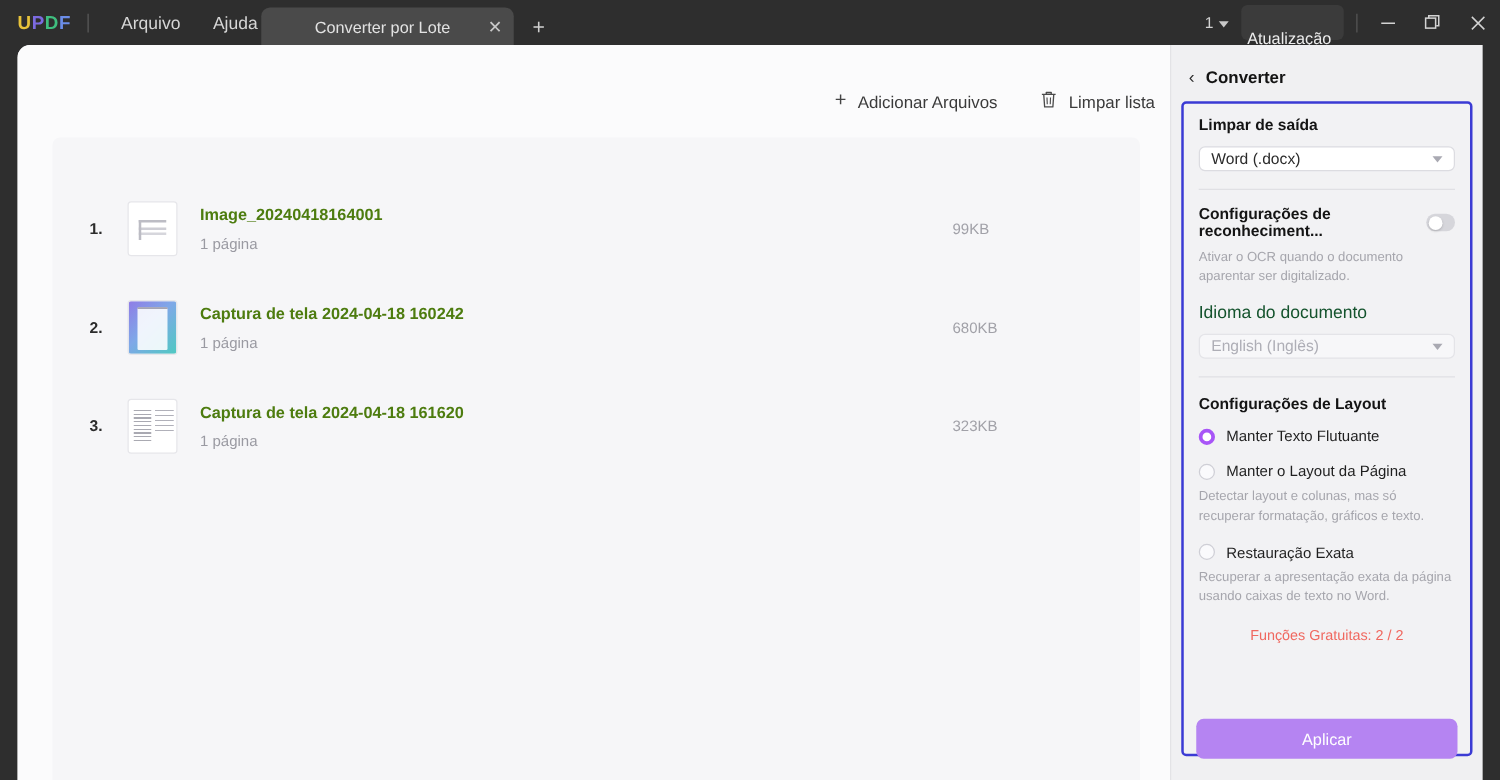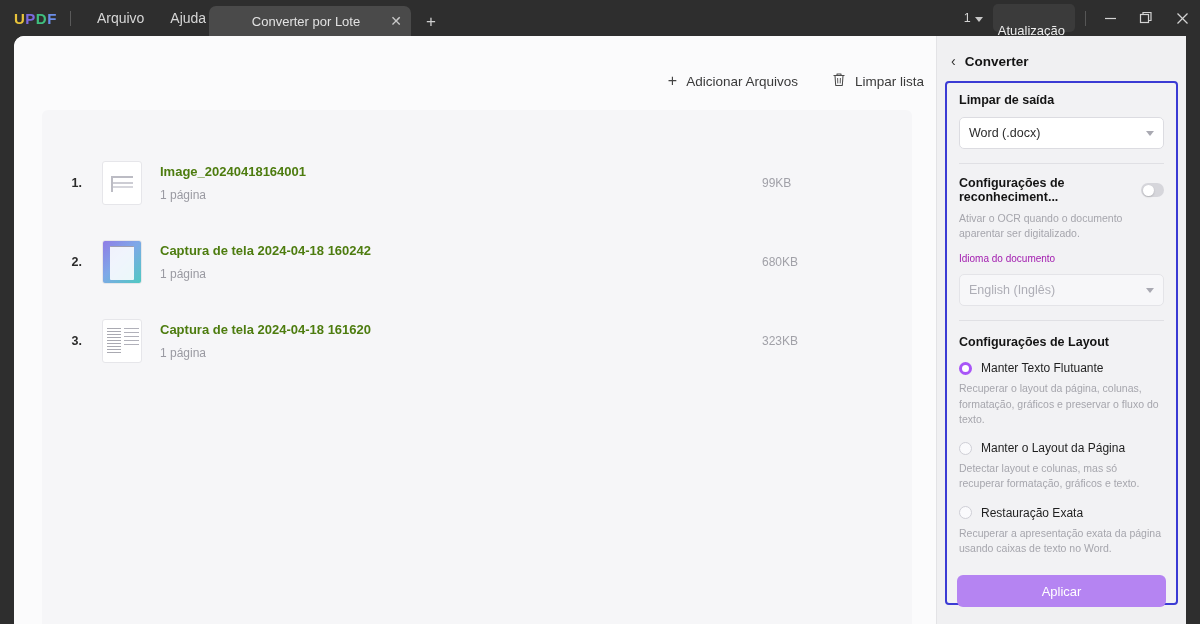--- a/index.html
+++ b/index.html
@@ -228,21 +228,21 @@
     border: 2px solid #3b3bd4;
     border-radius: 4px;
     background: #f2f2f4;
     padding: 10px 12px 0 12px;
   }
 
   .sec-title { color: #141414; font-size: 12.5px; font-weight: bold; }
 
   .select {
     margin-top: 10px;
-    height: 32px;
+    height: 20px;
     background: #fff;
     border: 1px solid #dcdce1;
     border-radius: 5px;
     display: flex; align-items: center;
     padding: 5px 9px;
     color: #2b2b2b; font-size: 12.5px;
     position: relative;
   }
   .select.dis { background: #f7f7f9; border-color: #e4e4e8; color: #aeaeb6; }
   .sel-caret {
@@ -266,21 +266,21 @@
     position: relative;
   }
   .toggle::after {
     content: ""; position: absolute;
     left: 1.5px; top: 1.5px;
     width: 11px; height: 11px; border-radius: 50%;
     background: #fff;
     box-shadow: 0 1px 2px rgba(0,0,0,.18);
   }
   .hint { color: #a6a6ad; font-size: 10.5px; line-height: 1.45; margin-top: 7px; }
-  .lbl-dis { color: #a21caf; font-size: 10px; margin-top: 12px; }
+  .lbl-dis { color: #14532d; font-size: 14px; margin-top: 12px; }
 
   .opt { margin-top: 12px; display: flex; align-items: center; gap: 9px; }
   .radio {
     width: 13px; height: 13px; border-radius: 50%;
     border: 1px solid #cfcfd6; background: #fafafc;
     flex: 0 0 auto;
   }
   .radio.on {
     border: 3.5px solid #a855f7; background: #fff;
   }
@@ -439,21 +439,20 @@
         </div>
 
         <div class="hr"></div>
 
         <div class="sec-title" style="margin-top:14px">Configurações de Layout</div>
 
         <div class="opt">
           <div class="radio on"></div>
           <div class="opt-label">Manter Texto Flutuante</div>
         </div>
-        <div class="opt-desc">Recuperar o layout da página, colunas, formatação, gráficos e preservar o fluxo do texto.</div>
 
         <div class="opt" style="margin-top:14px">
           <div class="radio"></div>
           <div class="opt-label">Manter o Layout da Página</div>
         </div>
         <div class="opt-desc">Detectar layout e colunas, mas só recuperar formatação, gráficos e texto.</div>
 
         <div class="opt" style="margin-top:14px">
           <div class="radio"></div>
           <div class="opt-label">Restauração Exata</div>

